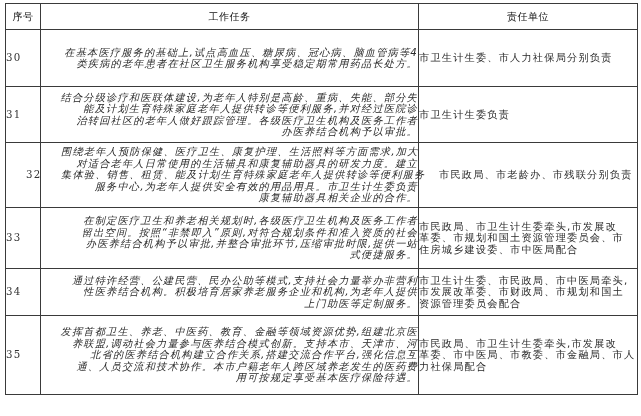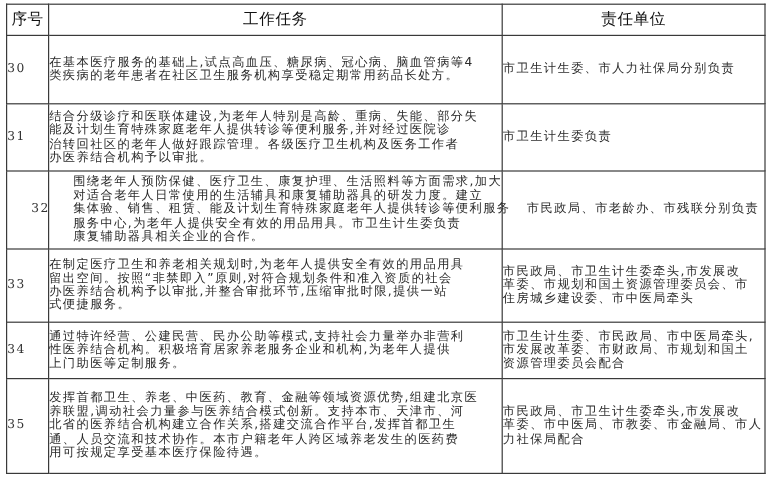--- a/index.html
+++ b/index.html
@@ -7,26 +7,26 @@
          font-family: "DejaVu Sans", sans-serif; color: #2a2a2a; }
   table.tasks {
     position: absolute; left: 5px; top: 3px;
     width: 632px; border-collapse: collapse; table-layout: fixed;
   }
   table.tasks td, table.tasks th {
     border: 1.2px solid #3a3a3a; padding: 0; vertical-align: middle;
     font-size: 10.2px; line-height: 11.4px; font-weight: normal;
     letter-spacing: 1.2px;
   }
-  table.tasks th { height: 25px; font-size: 13px; text-align: center; letter-spacing: 0.5px; color:#111; }
+  table.tasks th { height: 25px; font-size: 10px; text-align: center; letter-spacing: 0.5px; color:#111; }
   col.c-no { width: 35px; }
   col.c-task { width: 378px; }
   col.c-unit { width: 219px; }
   td.no { font-family: "DejaVu Serif", serif; font-size: 10px; letter-spacing: 0; color:#333; }
-  td.task { padding: 2px 6px 2px 6px; text-align: left; }
+  td.task { padding: 2px 6px 2px 6px; text-align: right; font-style: italic; }
   td.unit { padding: 2px 6px 2px 6px; text-align: left; }
   .ln { display: block; white-space: nowrap; }
   tr.r30 td { height: 56px; }
   tr.r31 td { height: 55px; }
   tr.r32 td { height: 64px; padding-left: 20px; }
   tr.r33 td { height: 60px; }
   tr.r34 td { height: 46px; }
   tr.r35 td { height: 78px; }
 </style>
 </head>
@@ -80,29 +80,29 @@
         <span class="ln">康复辅助器具相关企业的合作。</span>
       </td>
       <td class="unit">
         <span class="ln">市民政局、市老龄办、市残联分别负责</span>
       </td>
     </tr>
 
     <tr class="r33">
       <td class="no">33</td>
       <td class="task">
-        <span class="ln">在制定医疗卫生和养老相关规划时,为老年人提供安全有效的用品用具</span>
+        <span class="ln">在制定医疗卫生和养老相关规划时,各级医疗卫生机构及医务工作者</span>
         <span class="ln">留出空间。按照“非禁即入”原则,对符合规划条件和准入资质的社会</span>
         <span class="ln">办医养结合机构予以审批,并整合审批环节,压缩审批时限,提供一站</span>
         <span class="ln">式便捷服务。</span>
       </td>
       <td class="unit">
         <span class="ln">市民政局、市卫生计生委牵头,市发展改</span>
         <span class="ln">革委、市规划和国土资源管理委员会、市</span>
-        <span class="ln">住房城乡建设委、市中医局牵头</span>
+        <span class="ln">住房城乡建设委、市中医局配合</span>
       </td>
     </tr>
 
     <tr class="r34">
       <td class="no">34</td>
       <td class="task">
         <span class="ln">通过特许经营、公建民营、民办公助等模式,支持社会力量举办非营利</span>
         <span class="ln">性医养结合机构。积极培育居家养老服务企业和机构,为老年人提供</span>
         <span class="ln">上门助医等定制服务。</span>
       </td>
@@ -111,21 +111,21 @@
         <span class="ln">市发展改革委、市财政局、市规划和国土</span>
         <span class="ln">资源管理委员会配合</span>
       </td>
     </tr>
 
     <tr class="r35">
       <td class="no">35</td>
       <td class="task">
         <span class="ln">发挥首都卫生、养老、中医药、教育、金融等领域资源优势,组建北京医</span>
         <span class="ln">养联盟,调动社会力量参与医养结合模式创新。支持本市、天津市、河</span>
-        <span class="ln">北省的医养结合机构建立合作关系,搭建交流合作平台,发挥首都卫生</span>
+        <span class="ln">北省的医养结合机构建立合作关系,搭建交流合作平台,强化信息互</span>
         <span class="ln">通、人员交流和技术协作。本市户籍老年人跨区域养老发生的医药费</span>
         <span class="ln">用可按规定享受基本医疗保险待遇。</span>
       </td>
       <td class="unit">
         <span class="ln">市民政局、市卫生计生委牵头,市发展改</span>
         <span class="ln">革委、市中医局、市教委、市金融局、市人</span>
         <span class="ln">力社保局配合</span>
       </td>
     </tr>
   </tbody>

